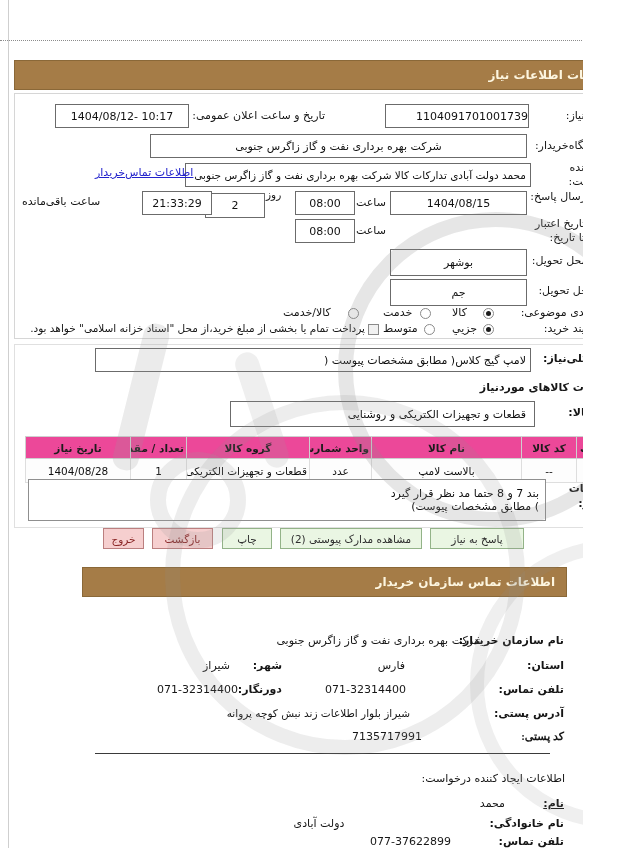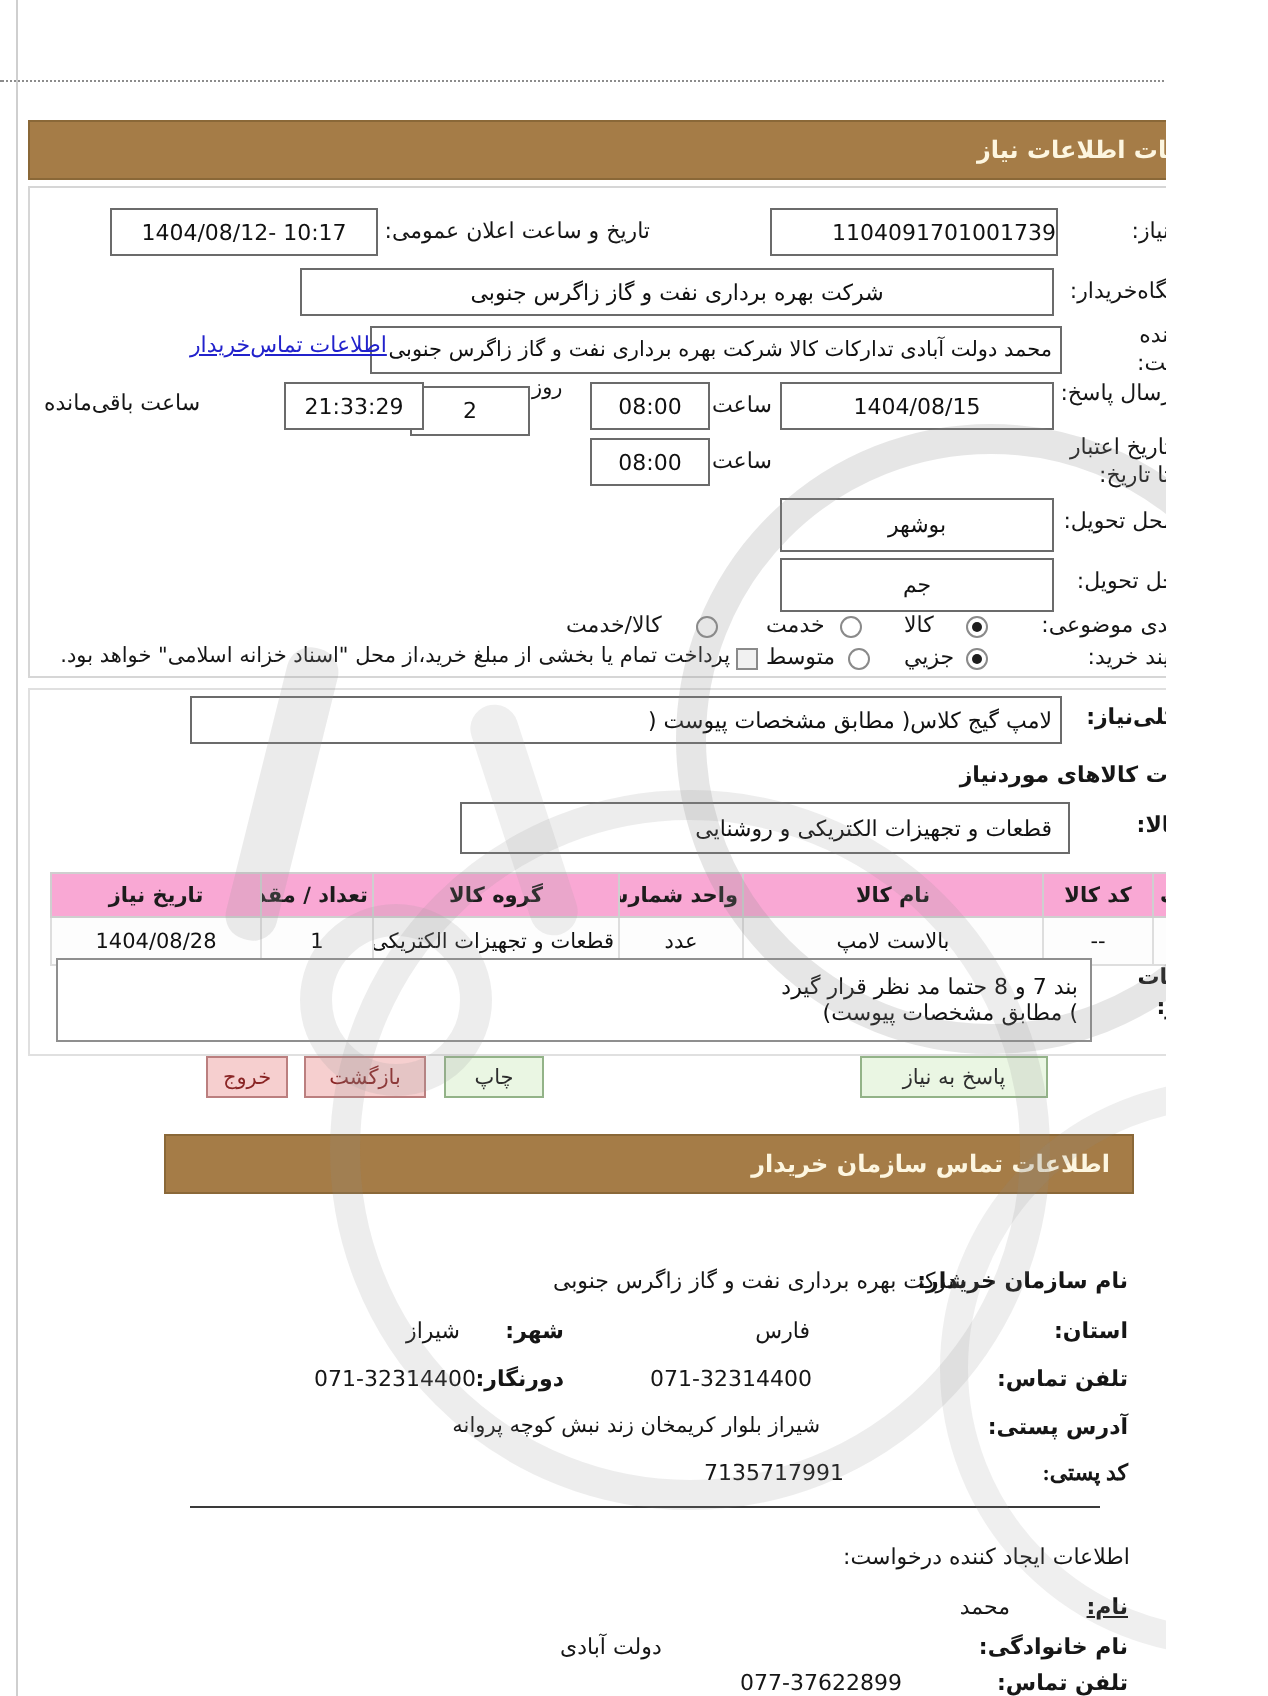--- a/index.html
+++ b/index.html
@@ -19,21 +19,21 @@
   .radio{position:absolute;width:11px;height:11px;border:1px solid #8a8a8a;border-radius:50%;
          background:#fff;box-sizing:border-box;}
   .radio.sel::after{content:'';display:block;width:5px;height:5px;margin:2px auto;background:#1d1d1d;border-radius:50%;}
   .chk{position:absolute;width:11px;height:11px;border:1px solid #8a8a8a;background:#f1f1f1;box-sizing:border-box;}
   .btn{position:absolute;display:flex;align-items:center;justify-content:center;font-size:10.5px;
        box-sizing:border-box;cursor:pointer;white-space:nowrap;}
   .btn.green{background:#eaf6e3;border:1px solid #93b388;color:#2e2e2e;}
   .btn.pink{background:#f6cfcf;border:1px solid #bb7f7f;color:#8a2525;}
   table.goods{position:absolute;left:25px;top:436px;width:586px;border-collapse:collapse;
               table-layout:fixed;font-size:10.5px;border:1px solid #9f9f9f;}
-  table.goods th{background:#f9a8d4;color:#1c1c1c;font-weight:bold;height:21px;
+  table.goods th{background:#ec4899;color:#1c1c1c;font-weight:bold;height:21px;
                  border:1px solid #cfcfcf;padding:0 2px;overflow:hidden;white-space:nowrap;}
   table.goods td{background:#fdfdfd;height:23px;text-align:center;border:1px solid #dedede;
                  padding:0 2px;overflow:hidden;white-space:nowrap;}
   .link{color:#2222cc;text-decoration:underline;cursor:pointer;}
   .wm{position:absolute;pointer-events:none;}
   .hr{position:absolute;border-top:1px solid #3a3a3a;}
 </style>
 </head>
 <body>
 
@@ -168,20 +168,23 @@
   <div class="lbl b" style="left:548px;top:482px;width:70px;text-align:right;">توضیحات</div>
   <div class="lbl b" style="left:548px;top:497px;width:70px;text-align:right;">خریدار:</div>
   <div class="box" style="left:28px;top:479px;width:518px;height:42px;border-color:#8f8f8f;flex-direction:column;align-items:flex-start;justify-content:center;padding-right:6px;box-sizing:border-box;">
     <div>بند 7  و 8  حتما مد نظر قرار گیرد</div>
     <div>) مطابق مشخصات پیوست)</div>
   </div>
 
   <div class="btn green" style="left:430px;top:528px;width:94px;height:21px;">
     <span>پاسخ به نیاز</span>
   </div>
+  <div class="btn green" style="left:280px;top:528px;width:142px;height:21px;">
+    <span>مشاهده مدارک پیوستی (2)</span>
+  </div>
   <div class="btn green" style="left:222px;top:528px;width:50px;height:21px;">
     <span>چاپ</span>
   </div>
   <div class="btn pink" style="left:152px;top:528px;width:61px;height:21px;">
     <span>بازگشت</span>
   </div>
   <div class="btn pink" style="left:103px;top:528px;width:41px;height:21px;">
     <span>خروج</span>
   </div>
 
@@ -196,34 +199,34 @@
   <div class="lbl" style="left:330px;top:659px;width:75px;text-align:right;">فارس</div>
   <div class="lbl b" style="left:226px;top:659px;width:56px;text-align:right;">شهر:</div>
   <div class="lbl" style="left:140px;top:659px;width:90px;text-align:right;">شیراز</div>
 
   <div class="lbl b" style="left:464px;top:683px;width:100px;text-align:right;">تلفن تماس:</div>
   <div class="lbl ltr" style="left:300px;top:683px;width:106px;text-align:right;">071-32314400</div>
   <div class="lbl b" style="left:226px;top:683px;width:56px;text-align:right;">دورنگار:</div>
   <div class="lbl ltr" style="left:130px;top:683px;width:108px;text-align:right;">071-32314400</div>
 
   <div class="lbl b" style="left:464px;top:707px;width:100px;text-align:right;">آدرس پستی:</div>
-  <div class="lbl" style="left:220px;top:707px;width:190px;text-align:right;font-size:10.5px;">شیراز بلوار کریمخان زند نبش کوچه پروانه</div>
+  <div class="lbl" style="left:220px;top:707px;width:190px;text-align:right;font-size:10.5px;">شیراز بلوار اطلاعات زند نبش کوچه پروانه</div>
 
   <div class="lbl b" style="left:464px;top:730px;width:100px;text-align:right;font-family:Liberation Serif, serif;">کد پستی:</div>
   <div class="lbl ltr" style="left:320px;top:730px;width:102px;text-align:right;">7135717991</div>
 
   <div class="hr" style="left:95px;top:753px;width:455px;"></div>
 
   <div class="lbl" style="left:425px;top:772px;width:140px;text-align:right;">اطلاعات ایجاد کننده درخواست:</div>
 
   <div class="lbl b" style="left:504px;top:797px;width:60px;text-align:right;text-decoration:underline;">نام:</div>
   <div class="lbl" style="left:430px;top:797px;width:75px;text-align:right;">محمد</div>
 
   <div class="lbl b" style="left:464px;top:817px;width:100px;text-align:right;">نام خانوادگی:</div>
-  <div class="lbl" style="left:280px;top:817px;width:78px;text-align:left;">دولت آبادی</div>
+  <div class="lbl" style="left:280px;top:817px;width:78px;text-align:center;">دولت آبادی</div>
 
   <div class="lbl b" style="left:464px;top:835px;width:100px;text-align:right;">تلفن تماس:</div>
   <div class="lbl ltr" style="left:345px;top:835px;width:106px;text-align:right;">077-37622899</div>
 
   <div class="wm" style="left:0;top:0;width:634px;height:848px;overflow:hidden;">
     <div class="wm" style="left:338px;top:212px;width:285px;height:285px;border:15px solid #8f8f8f;border-radius:50%;opacity:.22;"></div>
     <div class="wm" style="left:165px;top:395px;width:330px;height:330px;border:15px solid #8f8f8f;border-radius:50%;opacity:.16;"></div>
     <div class="wm" style="left:470px;top:540px;width:260px;height:260px;border:14px solid #8f8f8f;border-radius:50%;opacity:.14;"></div>
     <div class="wm" style="left:128px;top:322px;width:26px;height:150px;background:#9a9a9a;border-radius:12px;opacity:.20;transform:rotate(14deg);"></div>
     <div class="wm" style="left:250px;top:350px;width:24px;height:120px;background:#9a9a9a;border-radius:12px;opacity:.16;transform:rotate(-18deg);"></div>

